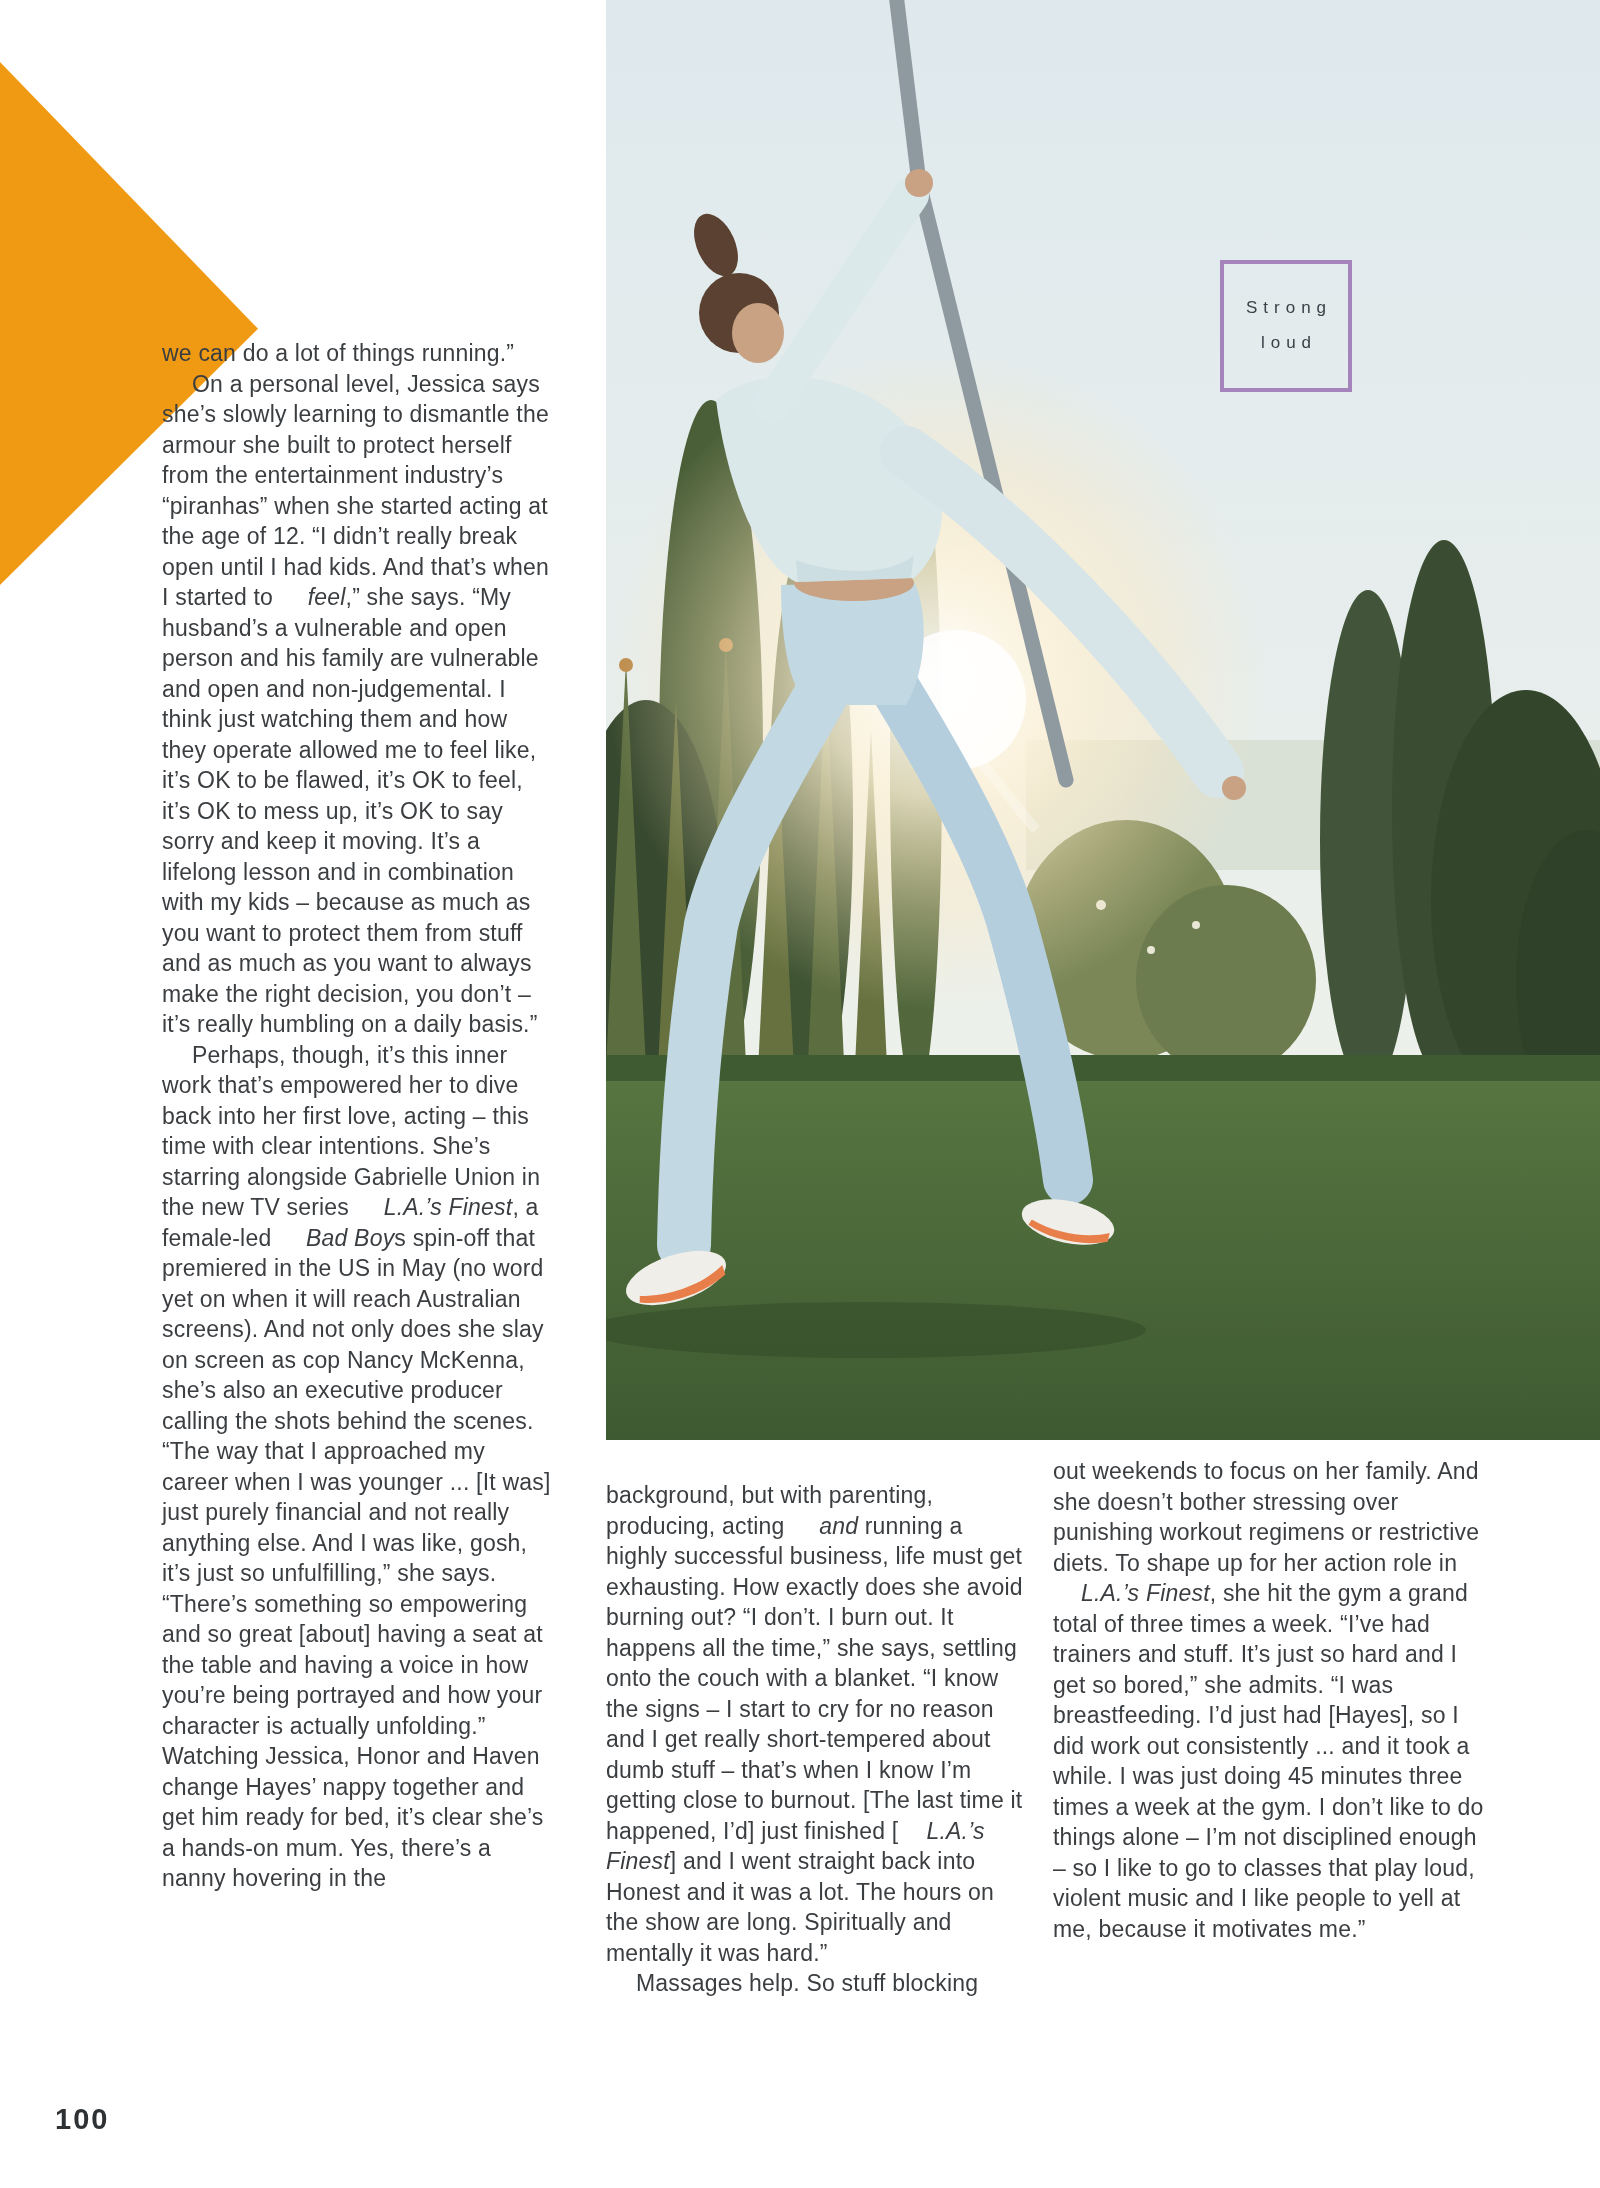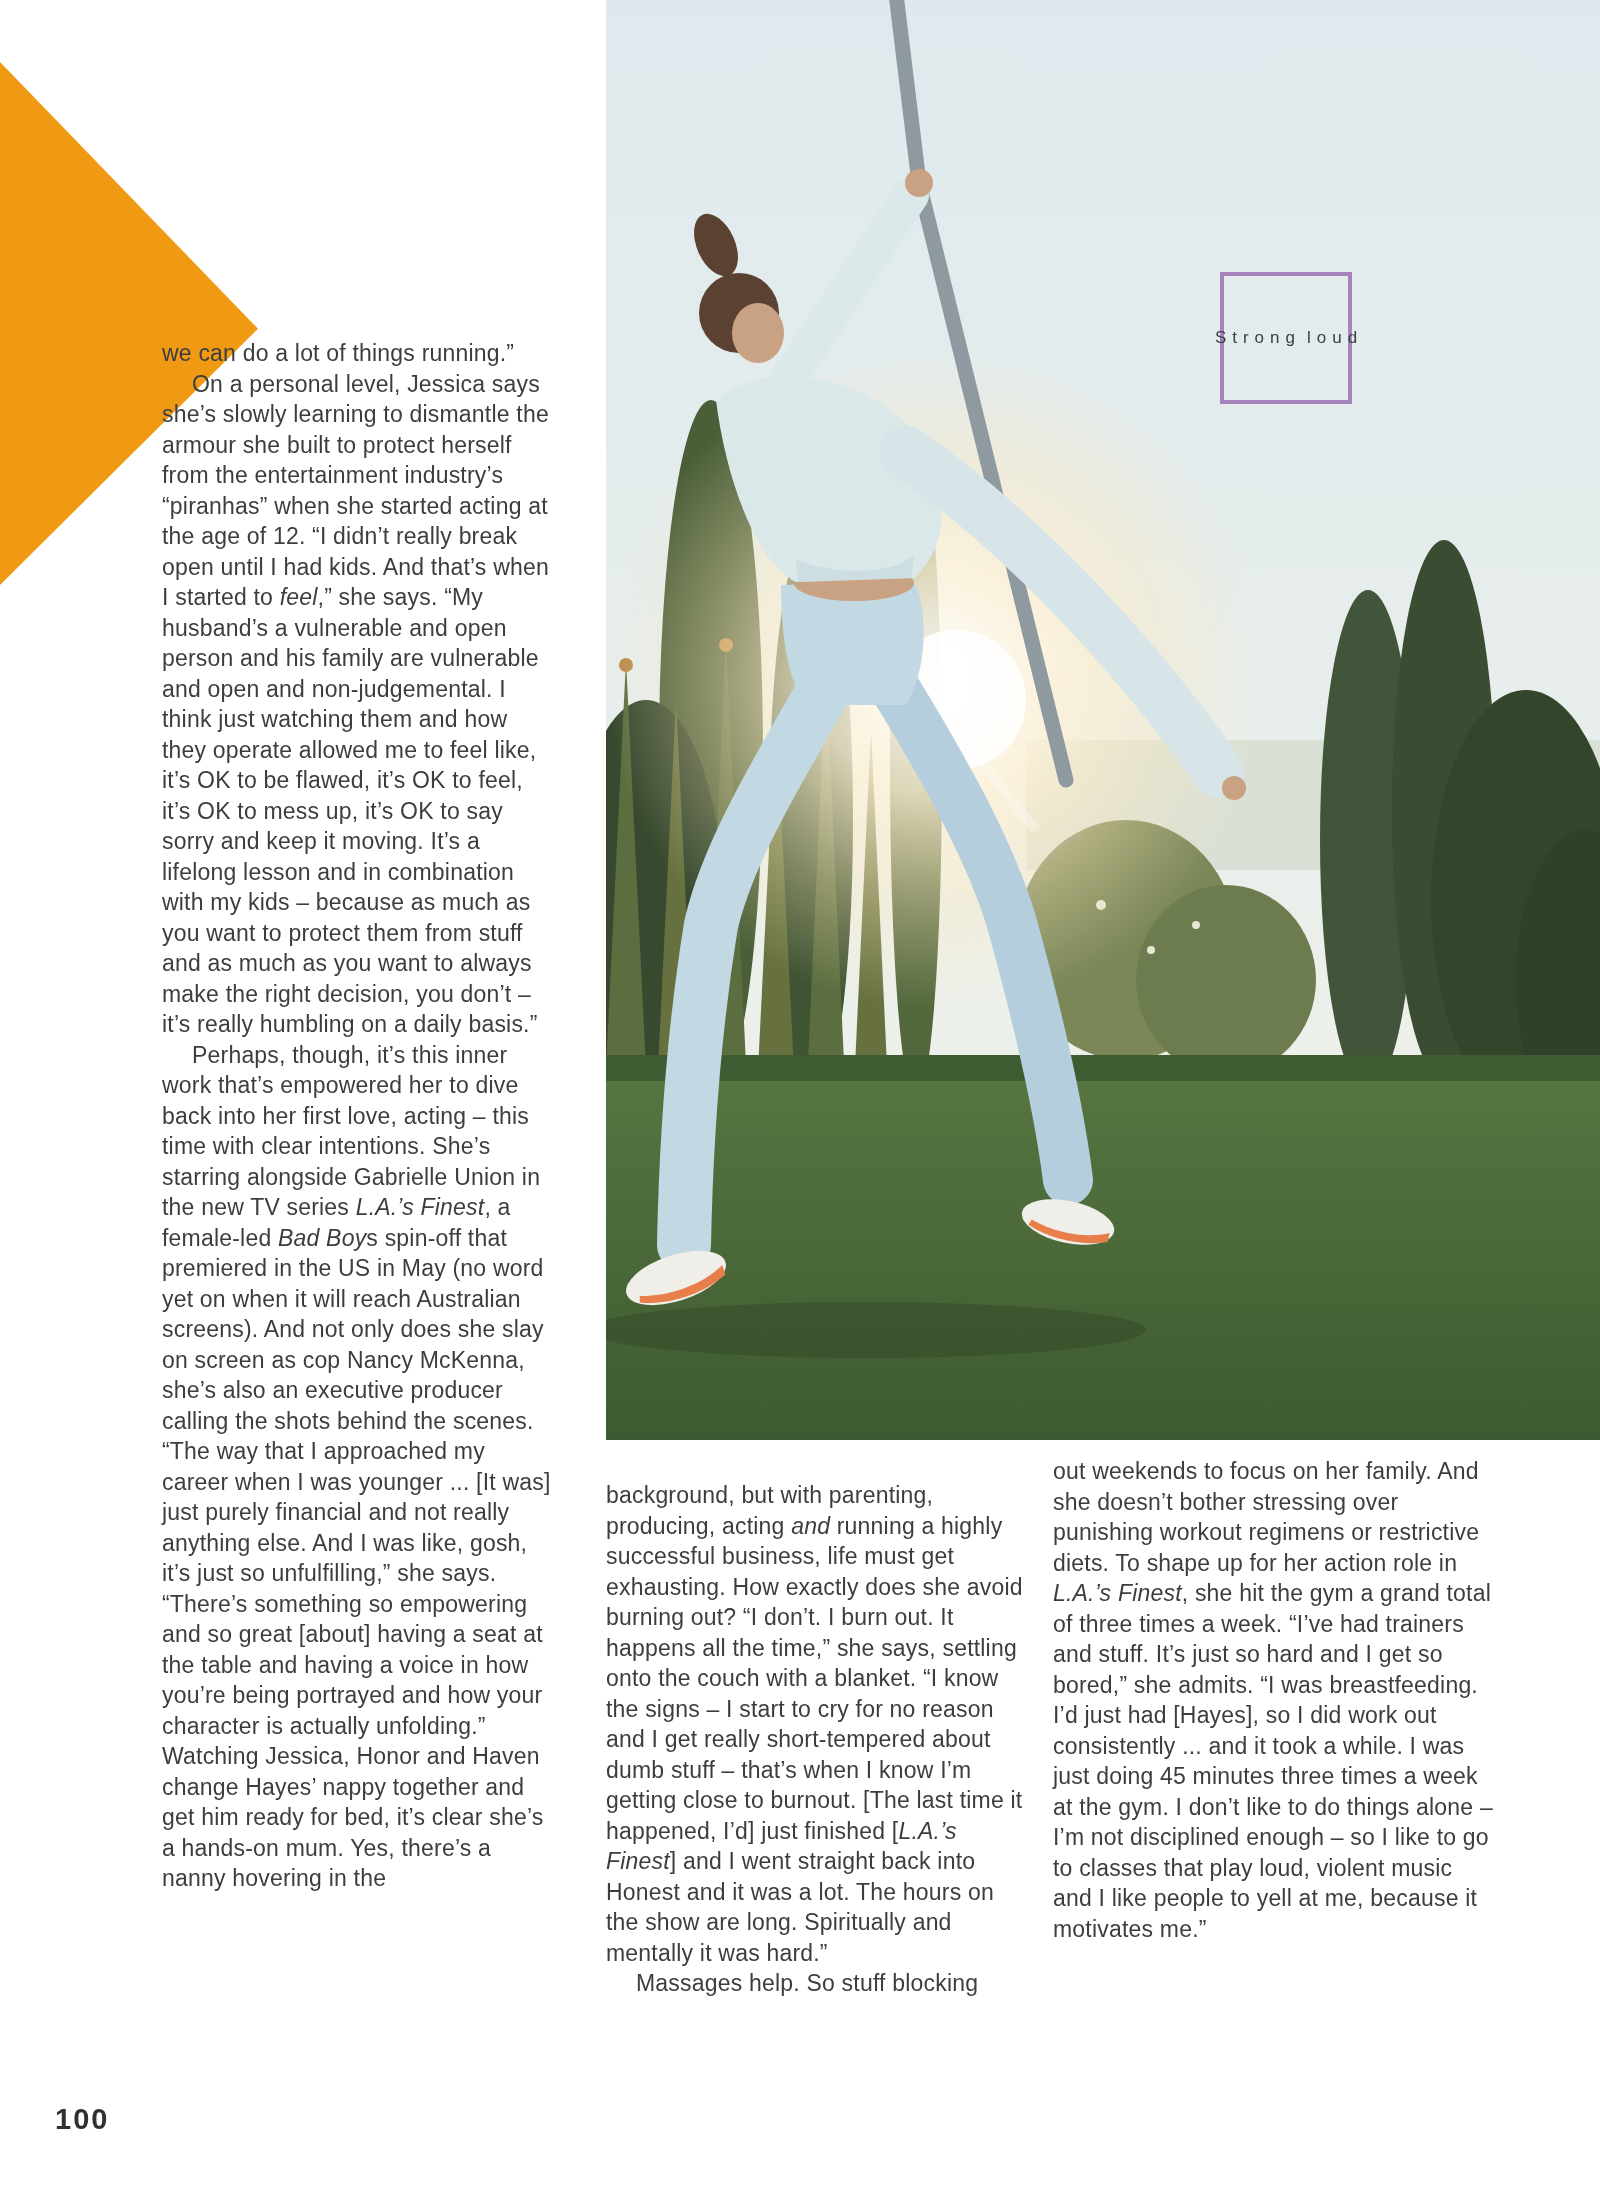--- a/index.html
+++ b/index.html
@@ -17,35 +17,35 @@
     background:var(--orange,#f09a13);
     clip-path:polygon(0 0,100% 51%,0 100%);
   }
   
   .photo{
     position:absolute;left:606px;top:0;width:994px;height:1440px;margin:0;
   }
   .photo svg{display:block;}
   
   .badge{
-    position:absolute;left:1220px;top:272px;width:132px;height:132px;
+    position:absolute;left:1220px;top:260px;width:132px;height:132px;
     border:4px solid var(--badge-border,#a584bb);
     box-sizing:border-box;
-    display:flex;align-items:center;justify-content:center;
+    display:flex;flex-direction:column;align-items:center;justify-content:center;
     font-size:17px;letter-spacing:6px;text-indent:6px;line-height:2.05;
     color:#3a4046;font-weight:500;
   }
   
   .col{position:absolute;font-size:23px;line-height:30.5px;letter-spacing:.2px;}
   .col-left{left:162px;top:338px;width:392px;}
   .col-mid{left:606px;top:1480px;width:420px;}
   .col-right{left:1053px;top:1456px;width:440px;}
   .para{margin:0;}
   .para.indent{text-indent:30px;}
-  .para em{font-style:italic;}
+  .para em{font-style:italic;margin-left:28px;}
   .section-heading{
     margin:18px 0 10px 0;
     font-size:46px;line-height:50px;
     font-weight:800;letter-spacing:-.5px;
     color:var(--purple,#9c69b4);
   }
   .page-number{
     position:absolute;left:55px;top:2103px;
     font-size:29px;font-weight:700;letter-spacing:2px;color:#2f3235;
   }

